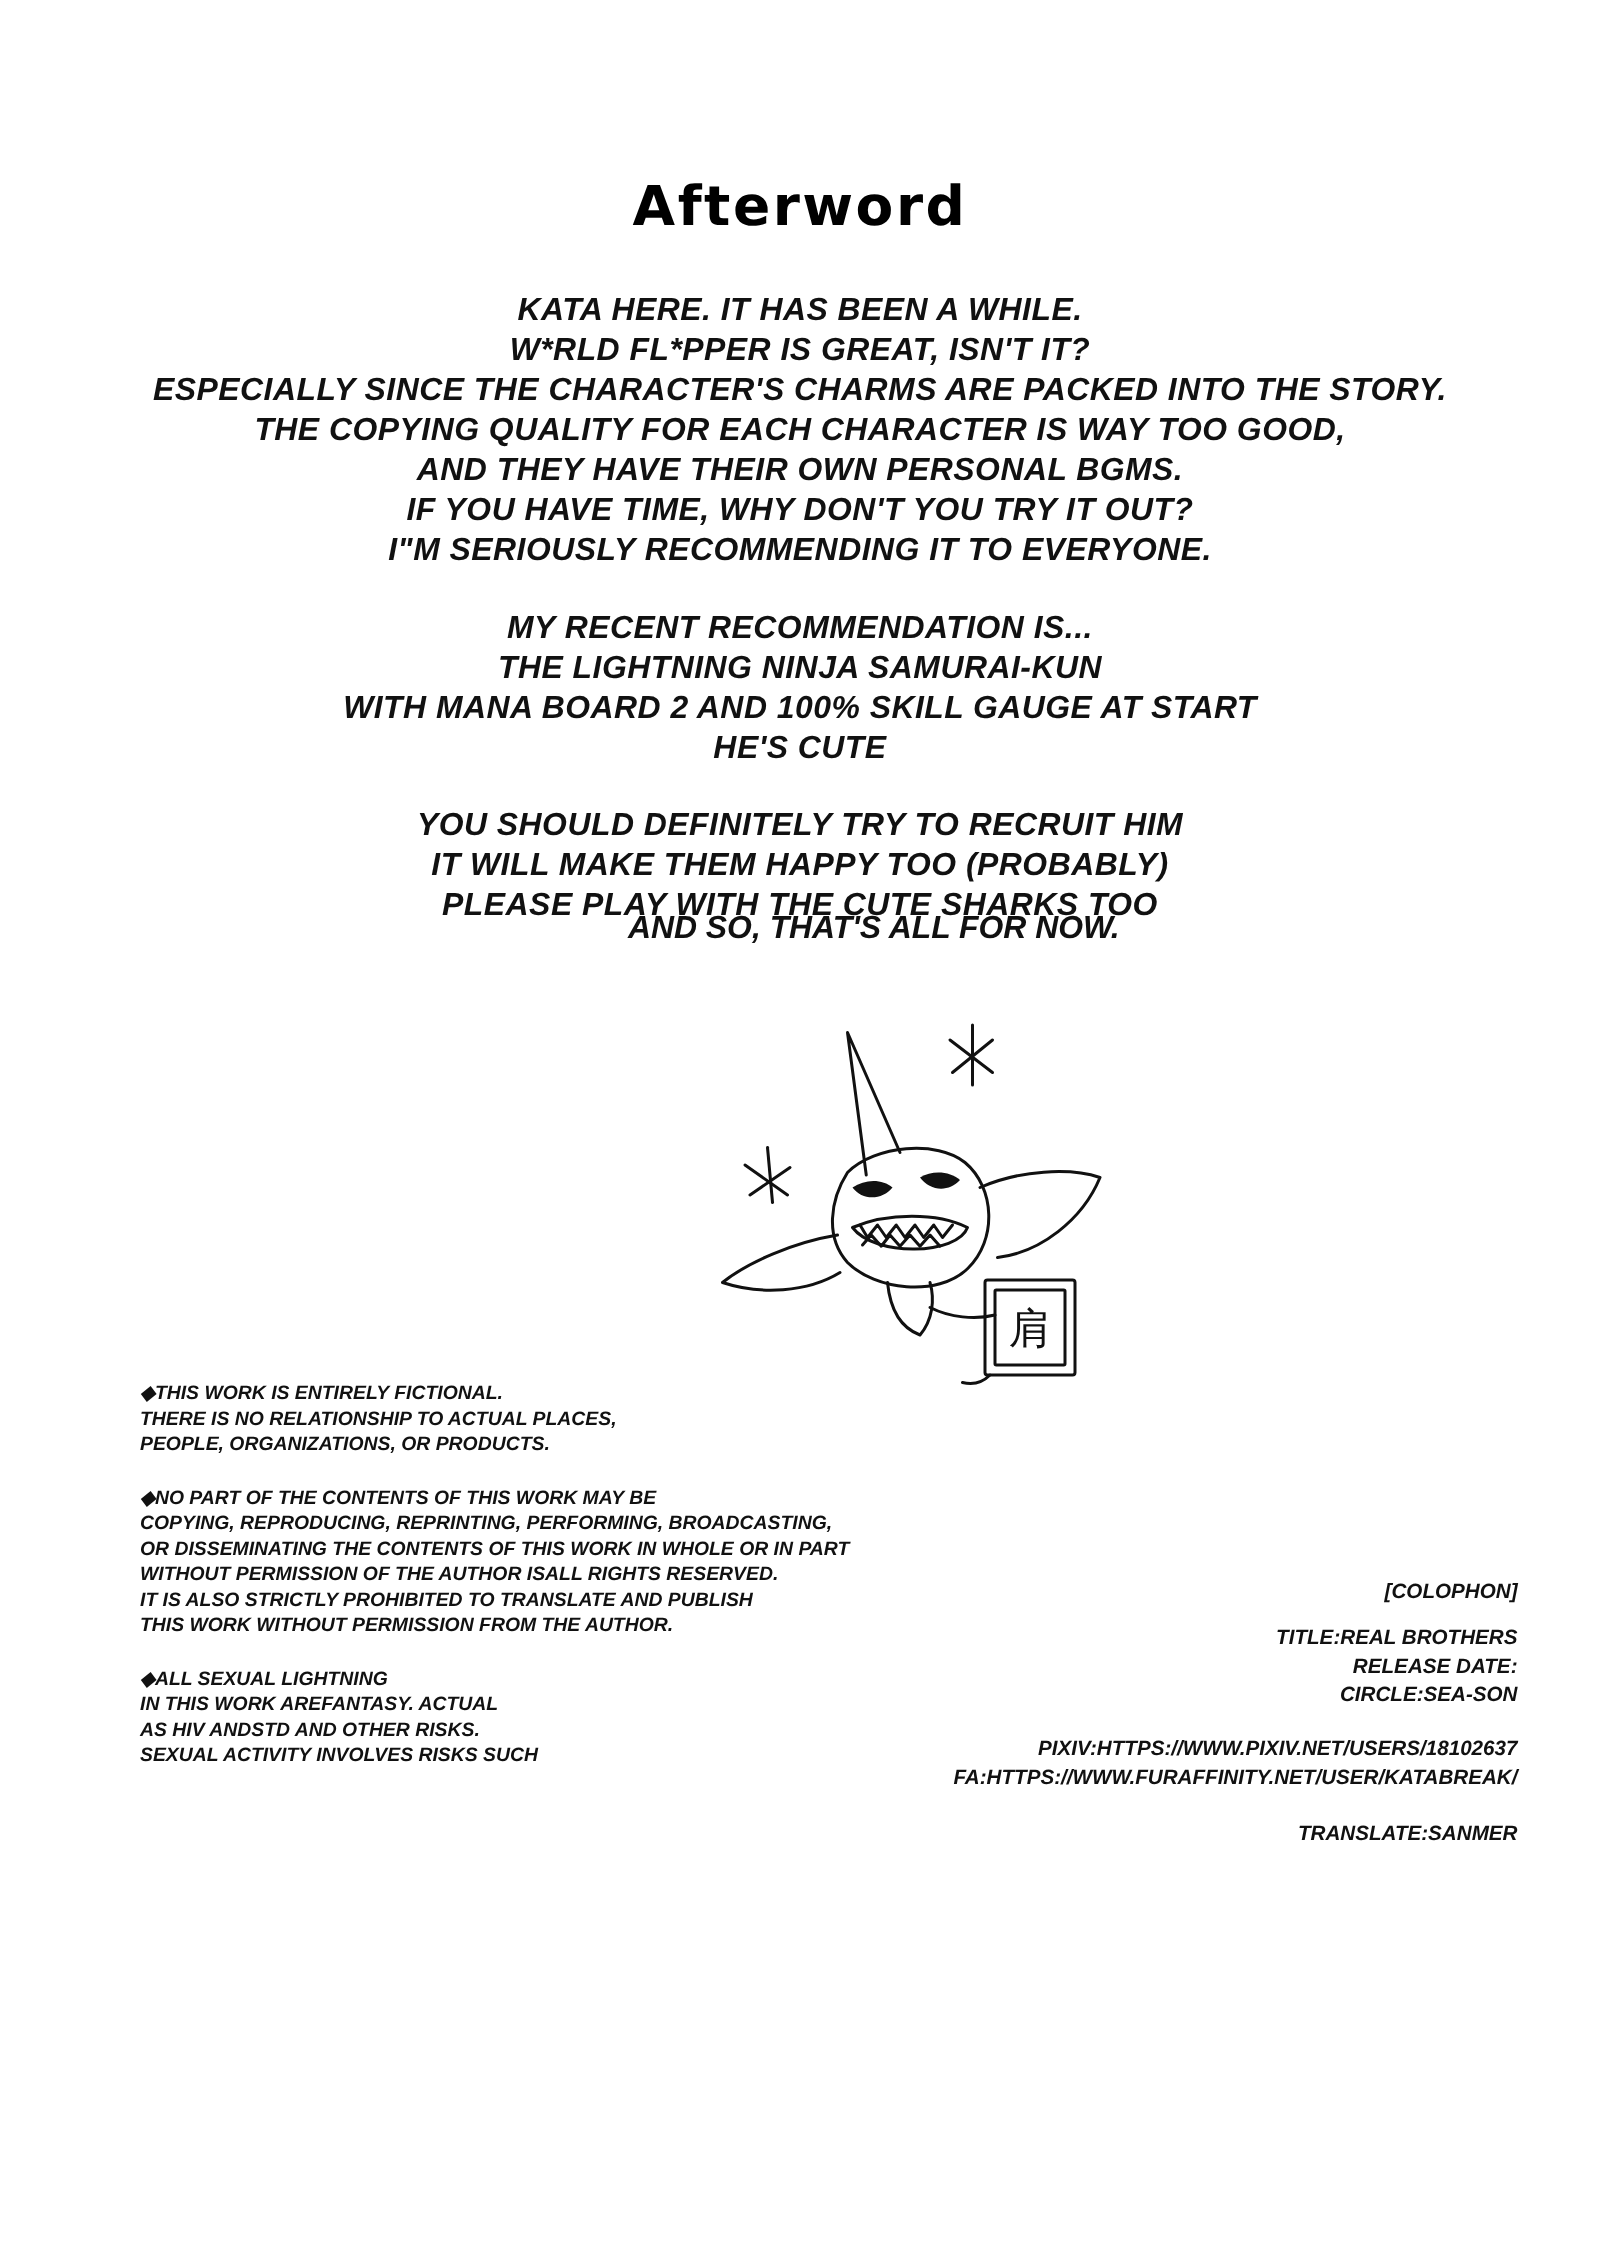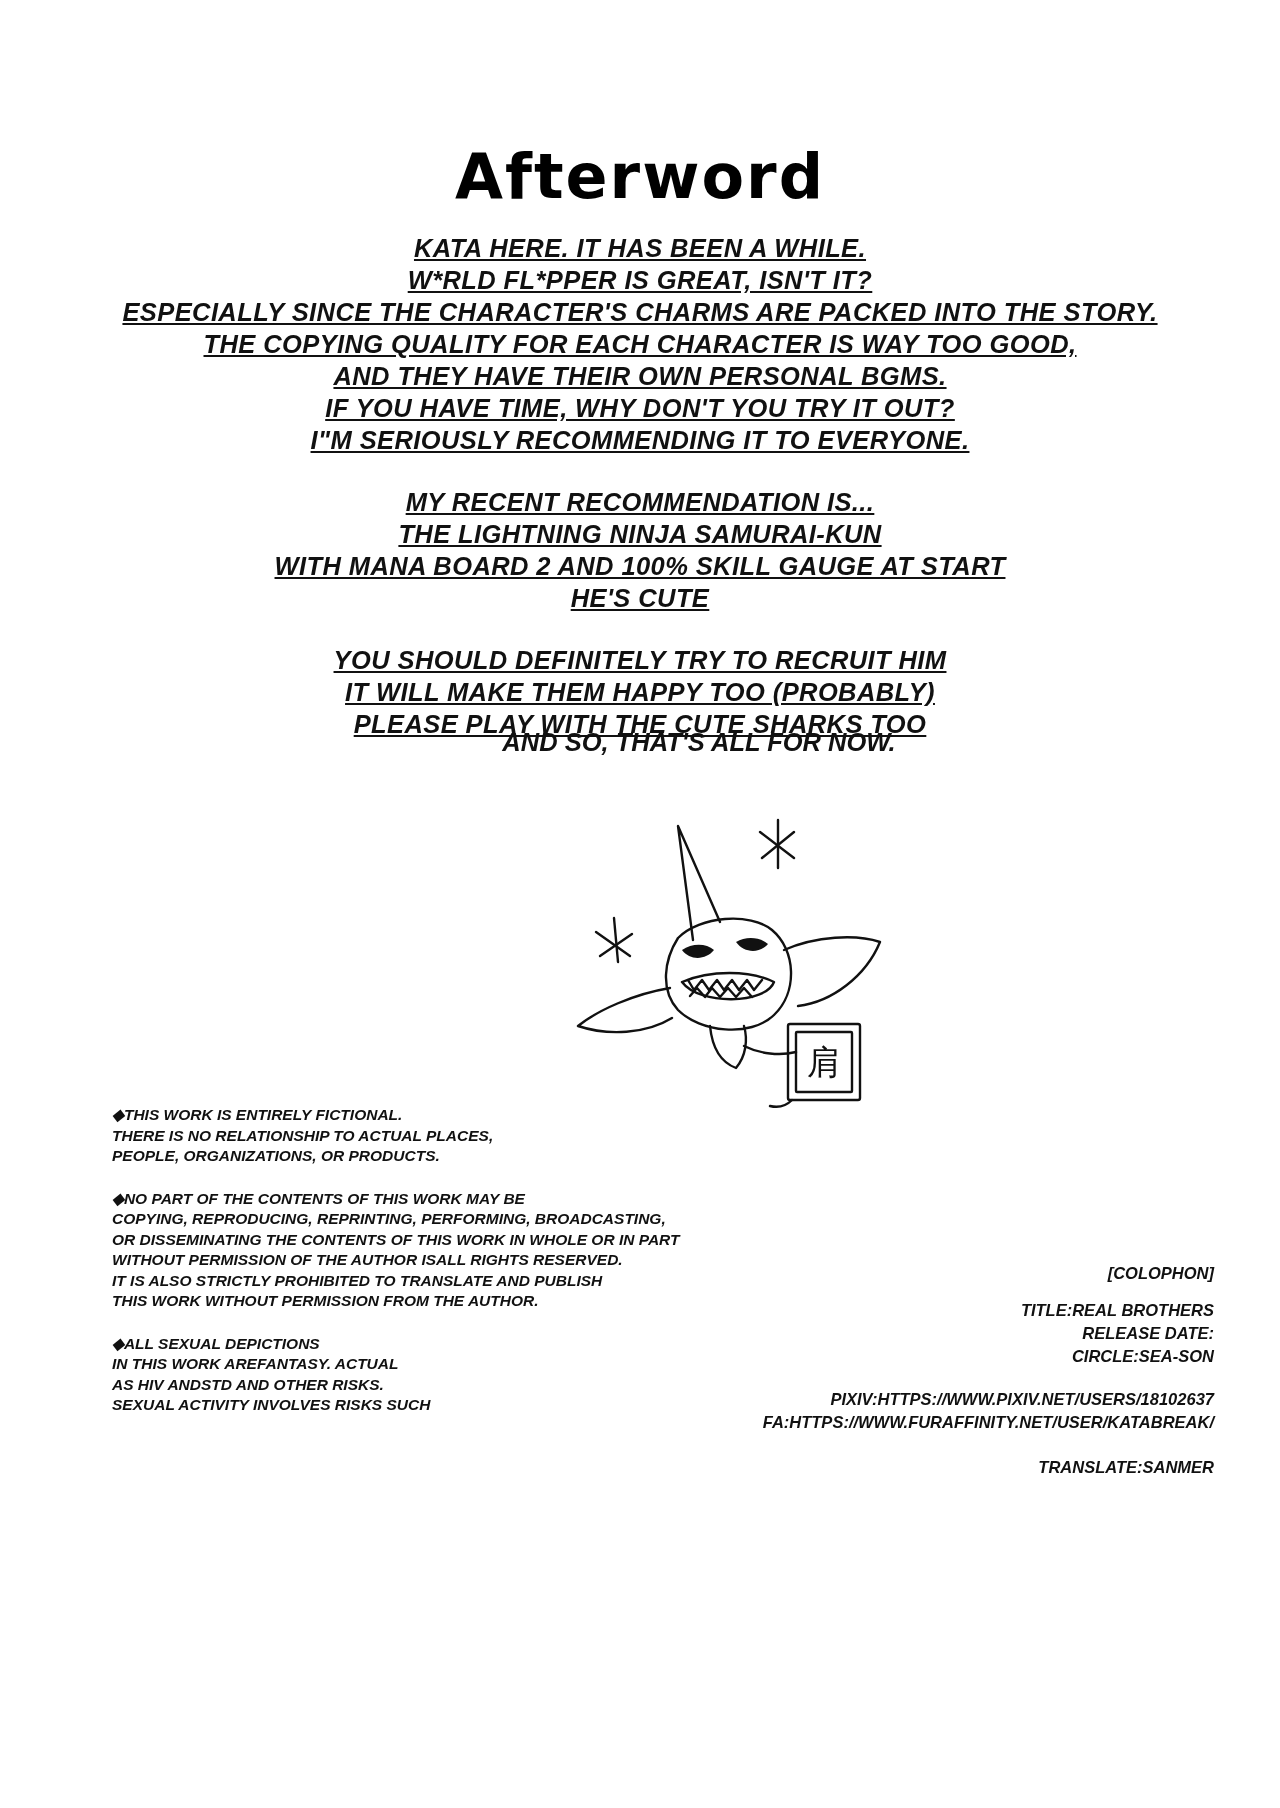--- a/index.html
+++ b/index.html
@@ -23,42 +23,42 @@
 
   
   .title {
     position: absolute;
     top: 140px;
     left: 0;
     width: 100%;
     text-align: center;
     font-family: "DejaVu Sans", sans-serif;
     font-weight: bold;
-    font-size: 62px;
+    font-size: 44px;
     letter-spacing: 2px;
     color: #000;
   }
 
   
   .body-text {
     position: absolute;
     top: 232px;
     left: 0;
     width: 100%;
     text-align: center;
     font-style: italic;
     font-weight: bold;
     font-size: 25.5px;
     line-height: 32px;
     letter-spacing: 0.4px;
     color: #111;
   }
   .body-text .para { margin: 0; }
   .body-text .gap { height: 30px; }
-  .body-text .line { white-space: nowrap; text-decoration: underline; }
+  .body-text .line { white-space: nowrap; }
 
   .closing {
     position: absolute;
     top: 726px;
     left: 0;
     width: 100%;
     text-align: center;
     font-style: italic;
     font-weight: bold;
     font-size: 25.5px;
@@ -196,21 +196,21 @@
     <div class="notice-block">
       <div class="l">◆NO PART OF THE CONTENTS OF THIS WORK MAY BE</div>
       <div class="l">COPYING, REPRODUCING, REPRINTING, PERFORMING, BROADCASTING,</div>
       <div class="l">OR DISSEMINATING THE CONTENTS OF THIS WORK IN WHOLE OR IN PART</div>
       <div class="l"> WITHOUT PERMISSION OF THE AUTHOR ISALL RIGHTS RESERVED.</div>
       <div class="l">IT IS ALSO STRICTLY PROHIBITED TO TRANSLATE AND PUBLISH</div>
       <div class="l">THIS WORK WITHOUT PERMISSION FROM THE AUTHOR.</div>
     </div>
 
     <div class="notice-block">
-      <div class="l">◆ALL SEXUAL DEPICTIONS</div>
+      <div class="l">◆ALL SEXUAL LIGHTNING</div>
       <div class="l">IN THIS WORK AREFANTASY. ACTUAL</div>
       <div class="l">AS HIV ANDSTD AND OTHER RISKS.</div>
       <div class="l">SEXUAL ACTIVITY INVOLVES RISKS SUCH</div>
     </div>
   </div>
 
   <div class="colophon">
     <div class="heading l">[COLOPHON]</div>
     <div class="group">
       <div class="l">TITLE:REAL BROTHERS</div>

